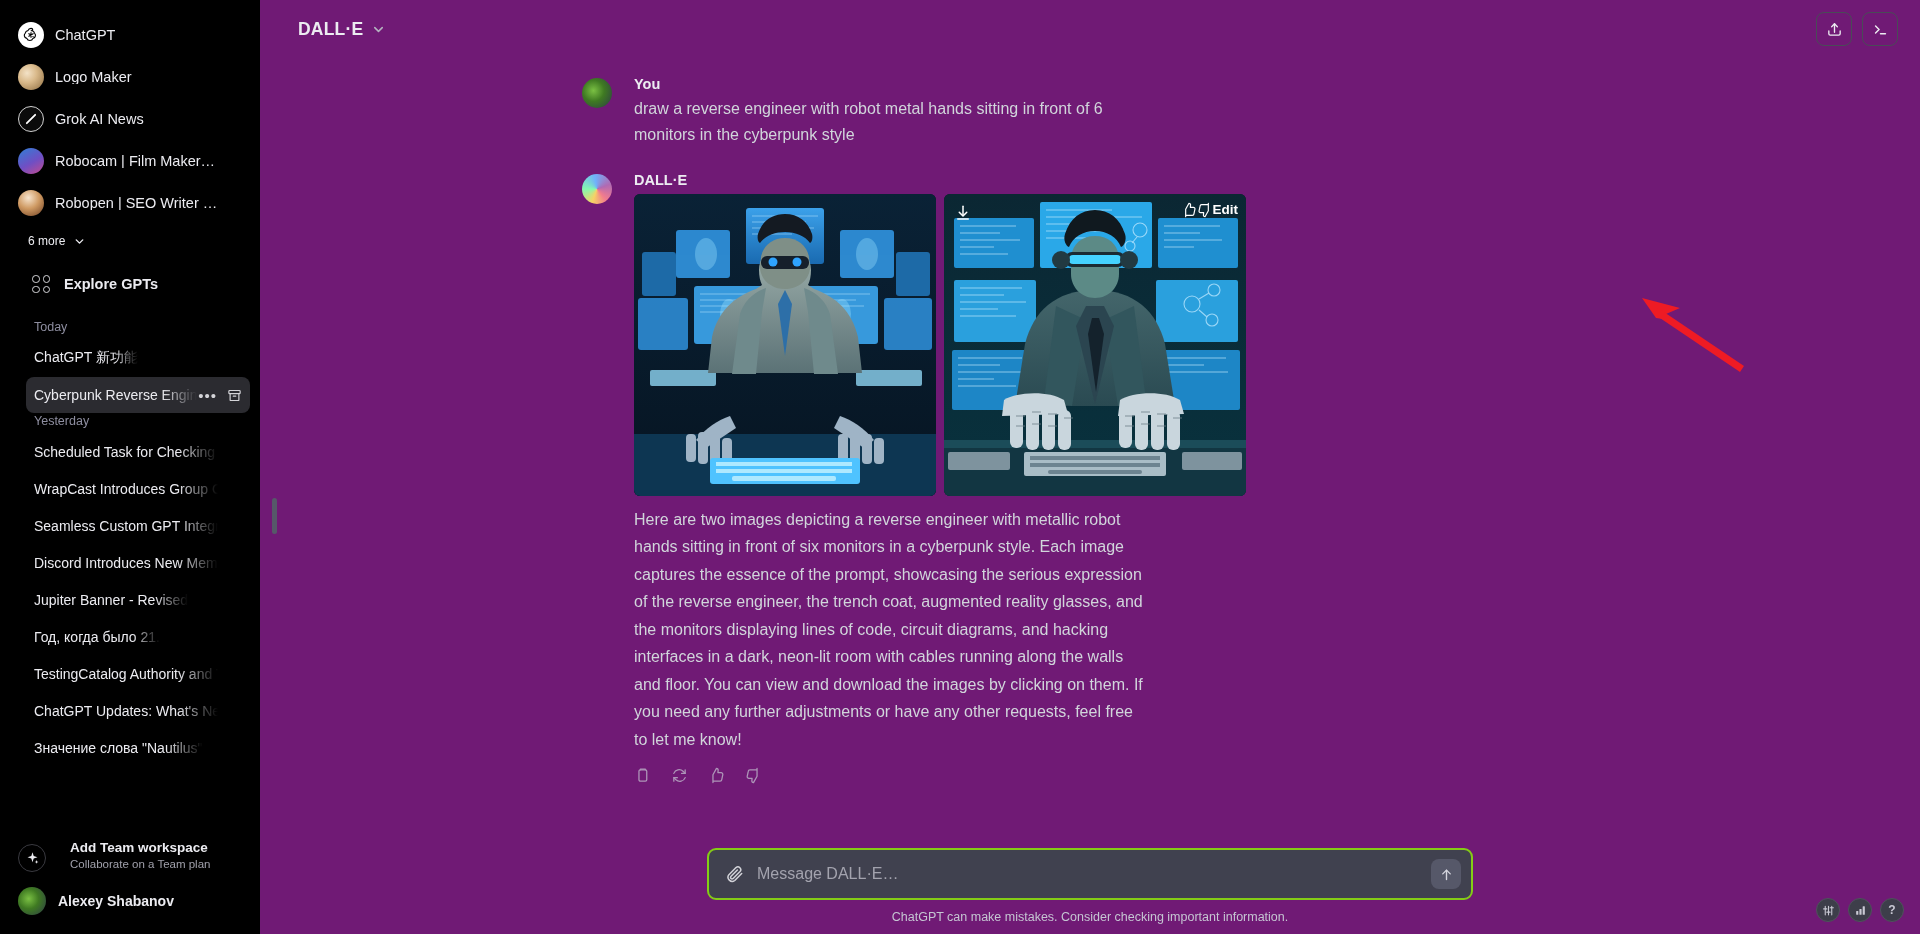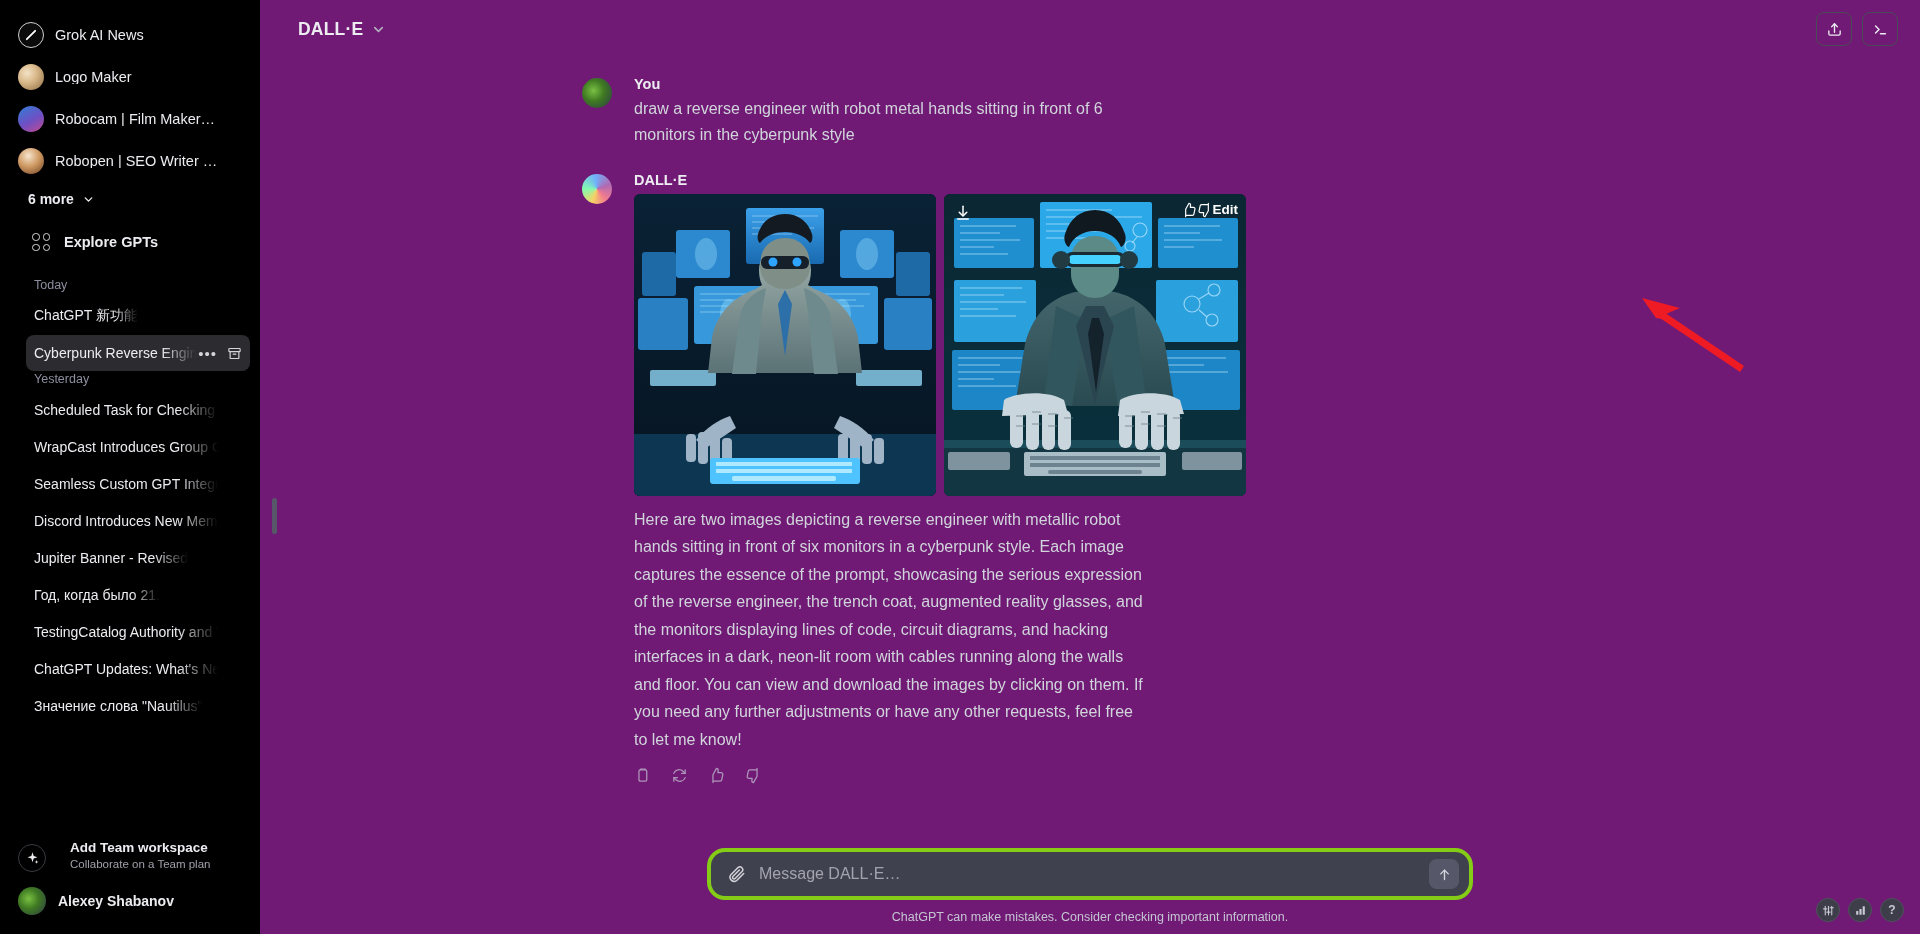--- a/index.html
+++ b/index.html
@@ -37,21 +37,21 @@
   .av-robocam{ background: linear-gradient(150deg, #2f7fd6 0%, #6f4fc4 55%, #c44a8e 100%); }
   .av-robopen{ background: radial-gradient(circle at 40% 30%, #f7e5cf 0%, #cf9a63 45%, #6d3e21 100%); }
   .gpt-label {
     color: #ececf1; font-size: 14.5px; line-height: 1;
     white-space: nowrap; overflow: hidden;
     text-overflow: ellipsis; max-width: 176px;
   }
   .more-row {
     display: flex; align-items: center; gap: 8px;
     padding: 6px 18px 6px 18px; height: 34px;
-    color: #ececf1; font-size: 14px; font-weight: 700;
+    color: #ececf1; font-size: 12px; font-weight: 400;
     cursor: pointer;
   }
   .explore-row {
     display: flex; align-items: center; gap: 14px;
     margin: 6px 10px 0 10px; padding: 0 8px;
     height: 40px; border-radius: 8px; cursor: pointer;
   }
   .explore-label { color: #ececf1; font-size: 14.5px; font-weight: 700; }
   .grid-icon {
     width: 18px; height: 18px; flex: 0 0 18px;
@@ -187,21 +187,21 @@
     background: #565869; cursor: pointer;
   }
 
   
   .composer-wrap {
     flex: 0 0 auto; padding: 0 0 10px 0;
     display: flex; flex-direction: column; align-items: center;
   }
   .composer {
     width: 766px; height: 52px;
-    border: 4px solid #84cc16; border-radius: 18px;
+    border: 2px solid #84cc16; border-radius: 9px;
     background: #40414f;
     display: flex; align-items: center;
     padding: 0 10px 0 16px;
     position: relative;
   }
   .clip-btn { width: 20px; height: 20px; flex: 0 0 20px; cursor: pointer; opacity: .85; }
   .composer input {
     flex: 1 1 auto; background: transparent; border: none; outline: none;
     color: #ececf1; font-size: 16px; font-family: "Liberation Sans", sans-serif;
     padding: 0 12px;
@@ -230,33 +230,42 @@
 </style>
 </head>
 <body>
 
 <div class="app">
 
   <aside class="sidebar">
 
     <div class="gpt-list">
 
+      <div class="gpt-row">
+        <span class="avatar av-chatgpt">
+          <svg width="18" height="18" viewBox="0 0 24 24" fill="none" stroke="#000" stroke-width="1.5">
+            <path d="M12 3.2c-1.9 0-3.5 1.2-4.1 2.9-1.8.2-3.2 1.6-3.5 3.4-1 .9-1.5 2.2-1.3 3.6.3 1.7 1.6 3 3.3 3.4.6 1.7 2.2 2.9 4.1 2.9s3.5-1.2 4.1-2.9c1.7-.4 3-1.7 3.3-3.4.2-1.4-.3-2.7-1.3-3.6-.3-1.8-1.7-3.2-3.5-3.4C15.5 4.4 13.9 3.2 12 3.2z"></path>
+            <path d="M12 8.2v7.6M8.6 10.1l6.8 3.8M15.4 10.1l-6.8 3.8"></path>
+          </svg>
+        </span>
+        <span class="gpt-label">ChatGPT</span>
+      </div>
+
+      <div class="gpt-row">
+        <span class="avatar av-logo"></span>
+        <span class="gpt-label">Logo Maker</span>
+      </div>
 
       <div class="gpt-row">
         <span class="avatar av-grok">
           <svg width="20" height="20" viewBox="0 0 24 24">
               <path d="M7 17L17 7" stroke="#fff" stroke-width="2.2" stroke-linecap="round"></path>
             </svg>
         </span>
         <span class="gpt-label">Grok AI News</span>
-      </div>
-
-      <div class="gpt-row">
-        <span class="avatar av-logo"></span>
-        <span class="gpt-label">Logo Maker</span>
       </div>
 
       <div class="gpt-row">
         <span class="avatar av-robocam"></span>
         <span class="gpt-label">Robocam | Film Maker…</span>
       </div>
 
       <div class="gpt-row">
         <span class="avatar av-robopen"></span>
         <span class="gpt-label">Robopen | SEO Writer …</span>

